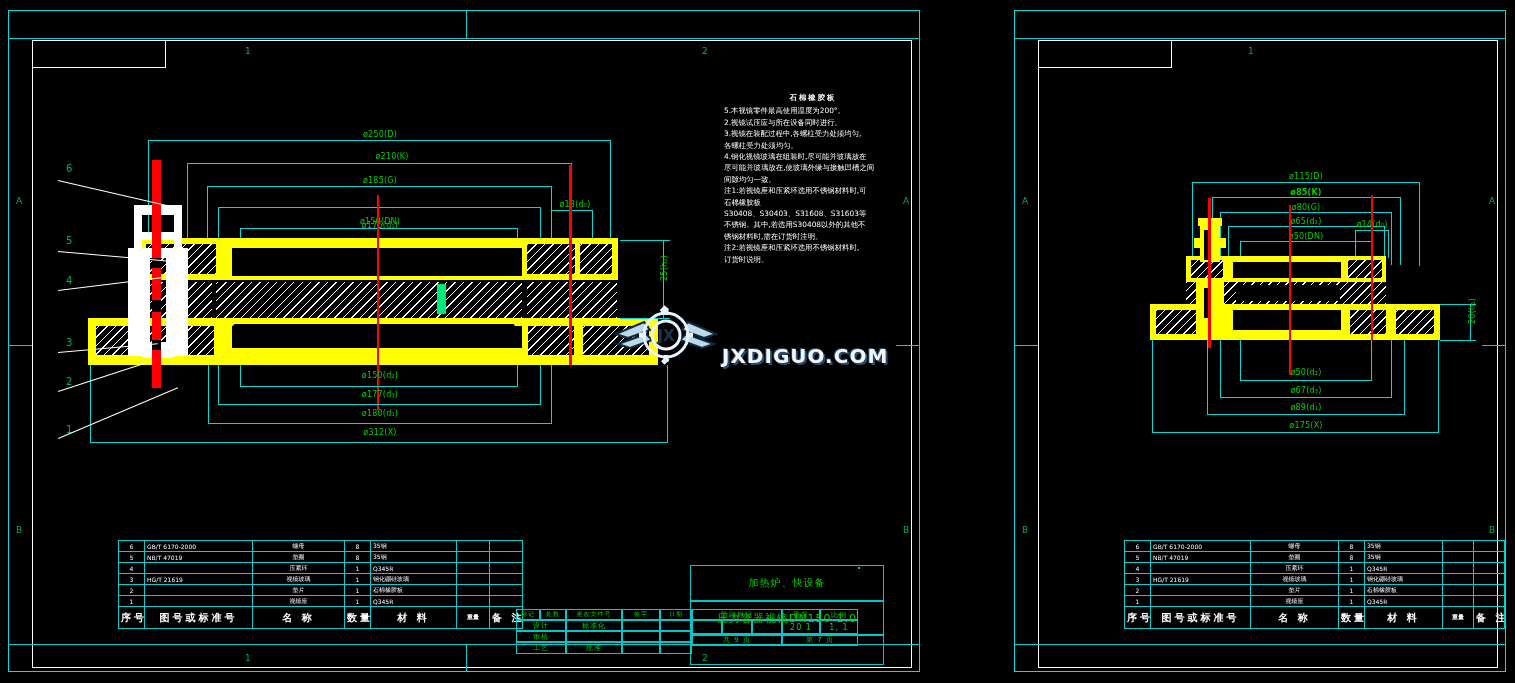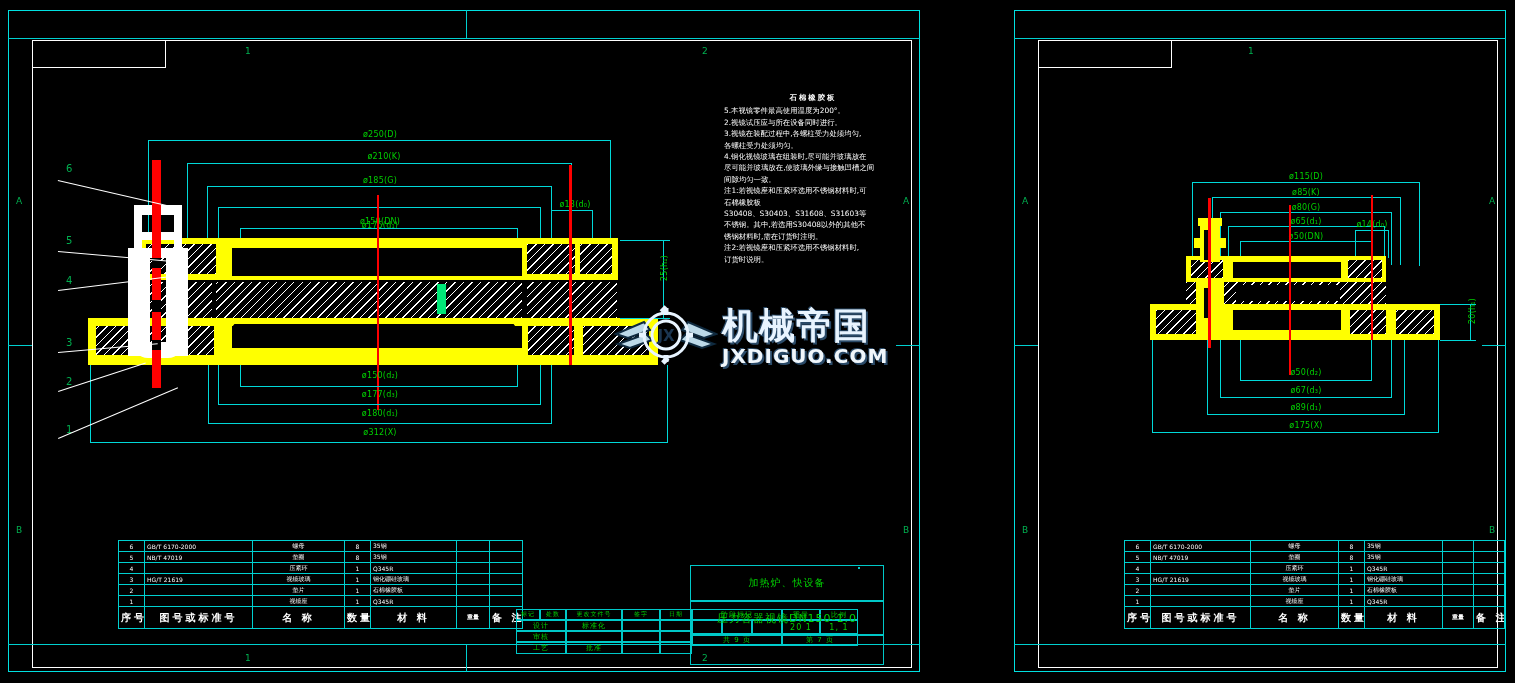--- a/index.html
+++ b/index.html
@@ -113,21 +113,21 @@
   <div>
 
     <div class="cy" style="left:148px; top:140px; width:463px; height:1px;"></div>
     <div class="cy" style="left:148px; top:140px; width:1px; height:100px;"></div>
     <div class="cy" style="left:610px; top:140px; width:1px; height:100px;"></div>
     <div class="dimtxt" style="left:340px; top:130px; width:80px;">ø250(D)</div>
 
     <div class="cy" style="left:187px; top:163px; width:385px; height:1px;"></div>
     <div class="cy" style="left:187px; top:163px; width:1px; height:78px;"></div>
     <div class="cy" style="left:571px; top:163px; width:1px; height:78px;"></div>
-    <div class="dimtxt" style="left:344px; top:152px; width:80px;">ø210(K)</div>
+    <div class="dimtxt" style="left:352px; top:152px; width:80px;">ø210(K)</div>
 
     <div class="cy" style="left:207px; top:186px; width:345px; height:1px;"></div>
     <div class="cy" style="left:207px; top:186px; width:1px; height:55px;"></div>
     <div class="cy" style="left:551px; top:186px; width:1px; height:55px;"></div>
     <div class="dimtxt" style="left:340px; top:176px; width:80px;">ø185(G)</div>
 
     <div class="cy" style="left:218px; top:207px; width:323px; height:1px;"></div>
     <div class="cy" style="left:218px; top:207px; width:1px; height:34px;"></div>
     <div class="cy" style="left:540px; top:207px; width:1px; height:34px;"></div>
     <div class="dimtxt" style="left:340px; top:197px; width:80px;margin-top:24px;">ø175(d₁)</div>
@@ -278,21 +278,20 @@
           <rect x="-2.5" y="-27" width="5" height="7"></rect>
           <rect x="-2.5" y="20" width="5" height="7"></rect>
           <rect x="-27" y="-2.5" width="7" height="5"></rect>
           <rect x="20" y="-2.5" width="7" height="5"></rect>
           <rect x="-22" y="-20" width="5" height="7" transform="rotate(45)"></rect>
           <rect x="15" y="15" width="5" height="7" transform="rotate(45)"></rect>
         </g>
         <text x="0" y="6" text-anchor="middle" font-size="15" font-weight="bold" fill="#1b3550" font-family="DejaVu Sans, sans-serif">JX</text>
       </g>
     </svg>
-    <div class="wm-text">机械帝国</div>
     <div class="wm-sub">JXDIGUO.COM</div>
   </div>
 
   <table class="cad" style="left:118px; top:540px; width:404px;">
     <colgroup>
         <col style="width:26px">
         <col style="width:108px">
         <col style="width:92px">
         <col style="width:26px">
         <col style="width:86px">
@@ -432,21 +431,21 @@
 
   <div>
     <div class="cy" style="left:192px; top:182px; width:228px; height:1px;"></div>
     <div class="cy" style="left:192px; top:182px; width:1px; height:84px;"></div>
     <div class="cy" style="left:419px; top:182px; width:1px; height:84px;"></div>
     <div class="dimtxt" style="left:266px; top:172px; width:80px;">ø115(D)</div>
 
     <div class="cy" style="left:212px; top:197px; width:189px; height:1px;"></div>
     <div class="cy" style="left:212px; top:197px; width:1px; height:68px;"></div>
     <div class="cy" style="left:400px; top:197px; width:1px; height:68px;"></div>
-    <div class="dimtxt" style="left:266px; top:188px; width:80px;">ø85(K)</div>
+    <div class="dimtxt" style="left:266px; top:188px; width:80px;font-weight:bold;">ø85(K)</div>
 
     <div class="cy" style="left:220px; top:212px; width:172px; height:1px;"></div>
     <div class="cy" style="left:220px; top:212px; width:1px; height:53px;"></div>
     <div class="cy" style="left:391px; top:212px; width:1px; height:53px;"></div>
     <div class="dimtxt" style="left:266px; top:203px; width:80px;">ø80(G)</div>
 
     <div class="cy" style="left:228px; top:226px; width:157px; height:1px;"></div>
     <div class="cy" style="left:228px; top:226px; width:1px; height:38px;"></div>
     <div class="cy" style="left:384px; top:226px; width:1px; height:38px;"></div>
     <div class="dimtxt" style="left:266px; top:217px; width:80px;">ø65(d₁)</div>

